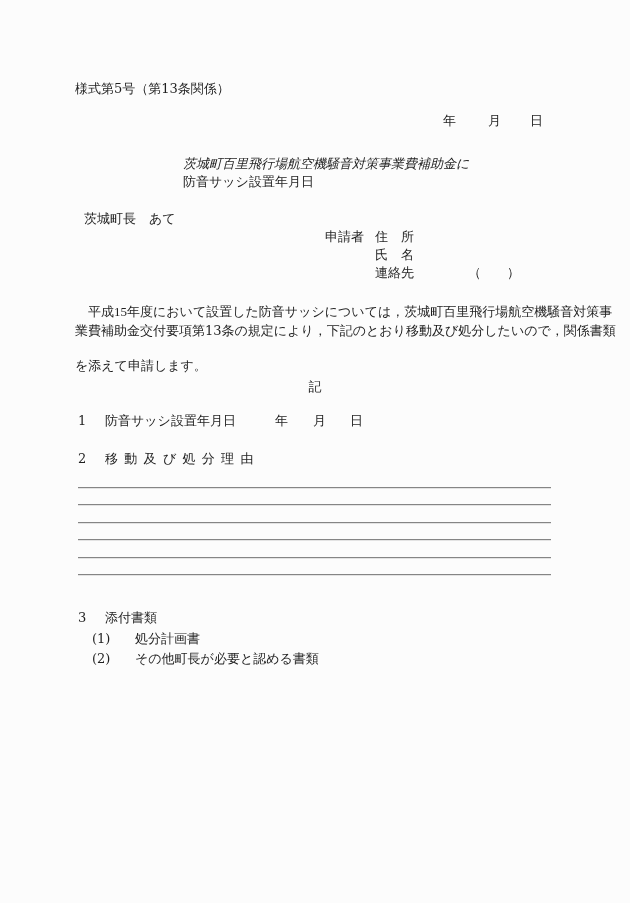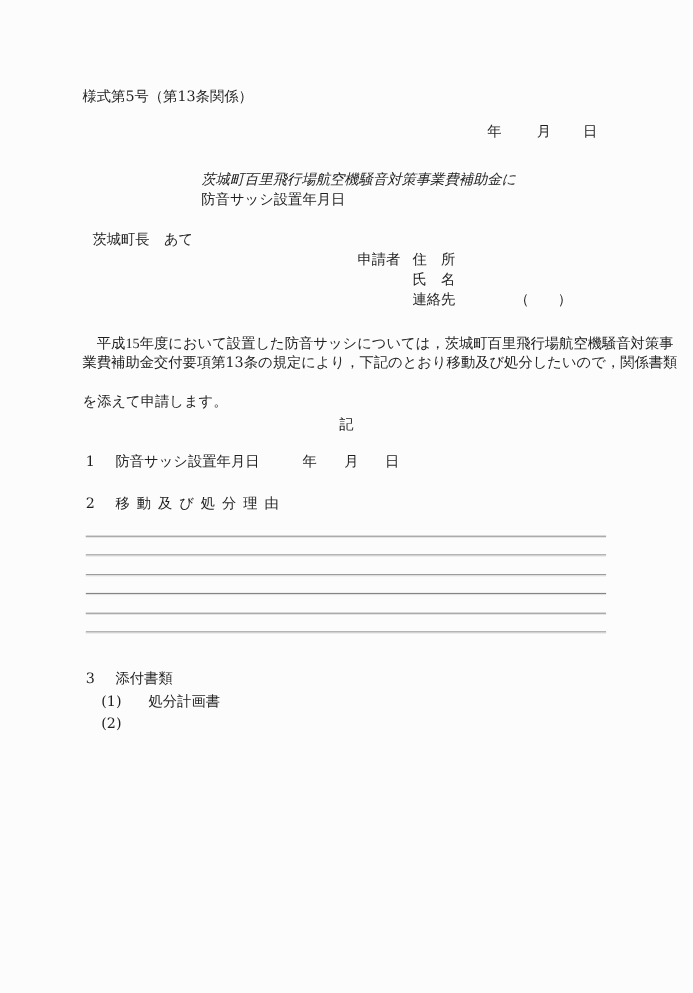--- a/index.html
+++ b/index.html
@@ -73,14 +73,15 @@
   <div class="rule" style="top:557px;"></div>
   <div class="rule" style="top:574px;"></div>
 
   <div class="t" style="left:78px;top:610px;">3</div>
   <div class="t" style="left:105px;top:610px;">添付書類</div>
 
   <div class="t" style="left:92px;top:631px;">(1)</div>
   <div class="t" style="left:135px;top:631px;">処分計画書</div>
 
   <div class="t" style="left:92px;top:651px;">(2)</div>
+  <div class="t" style="left:135px;top:651px;">その他町長が必要と認める書類</div>
 
 </div>
 
 </body></html>

